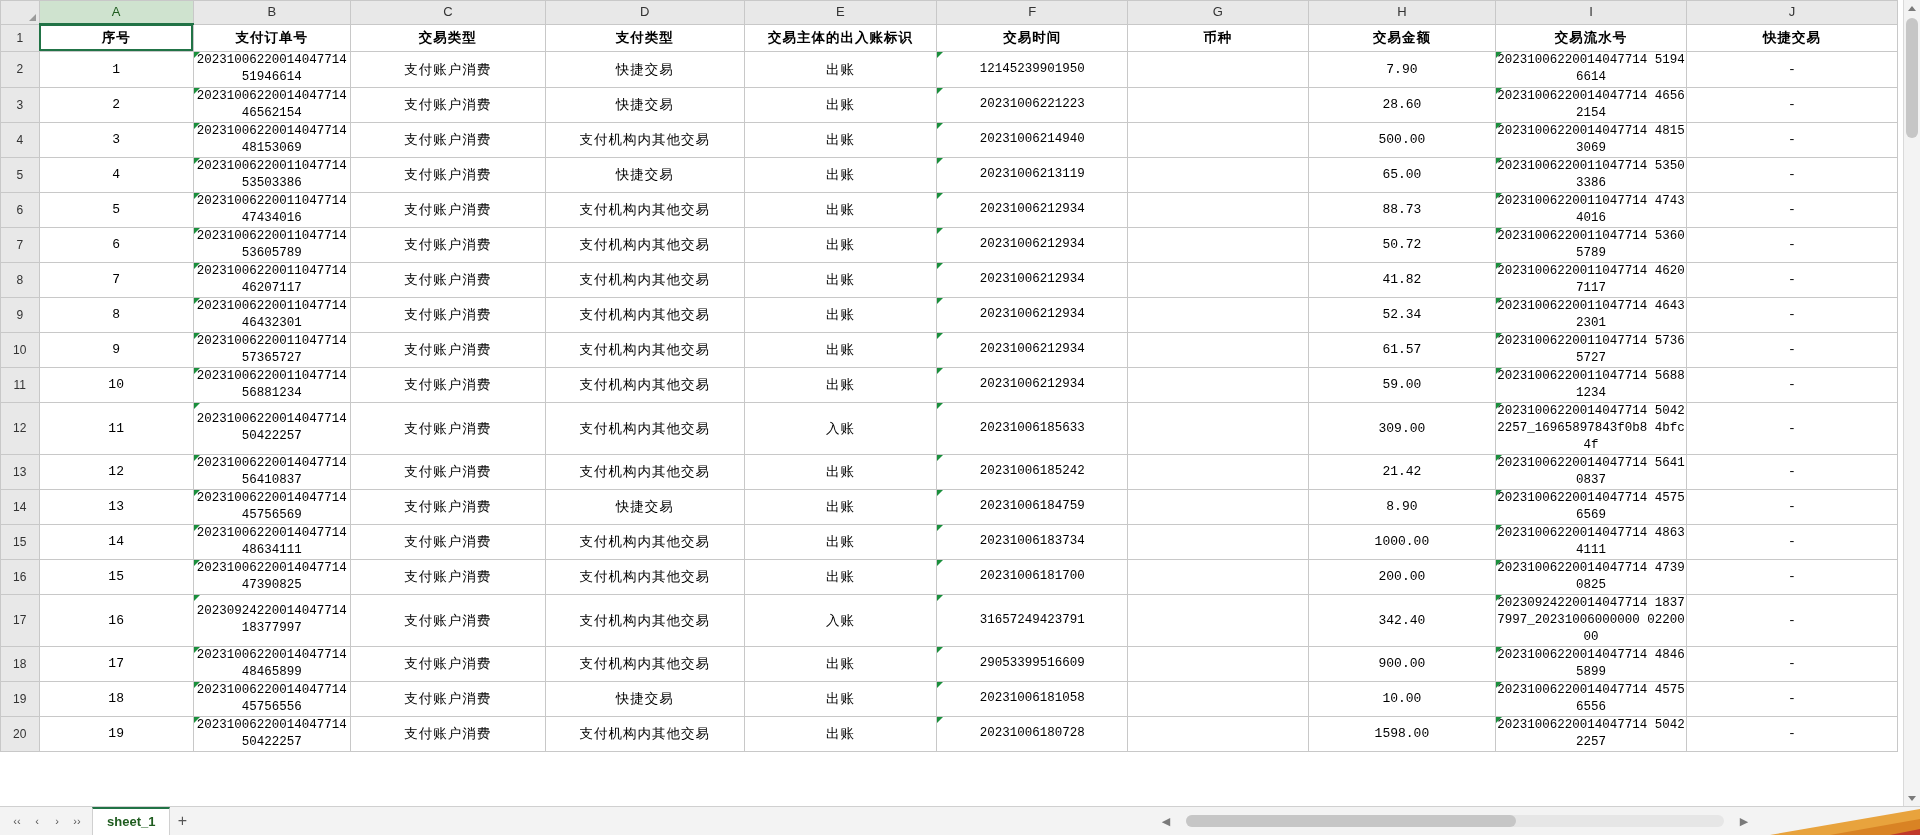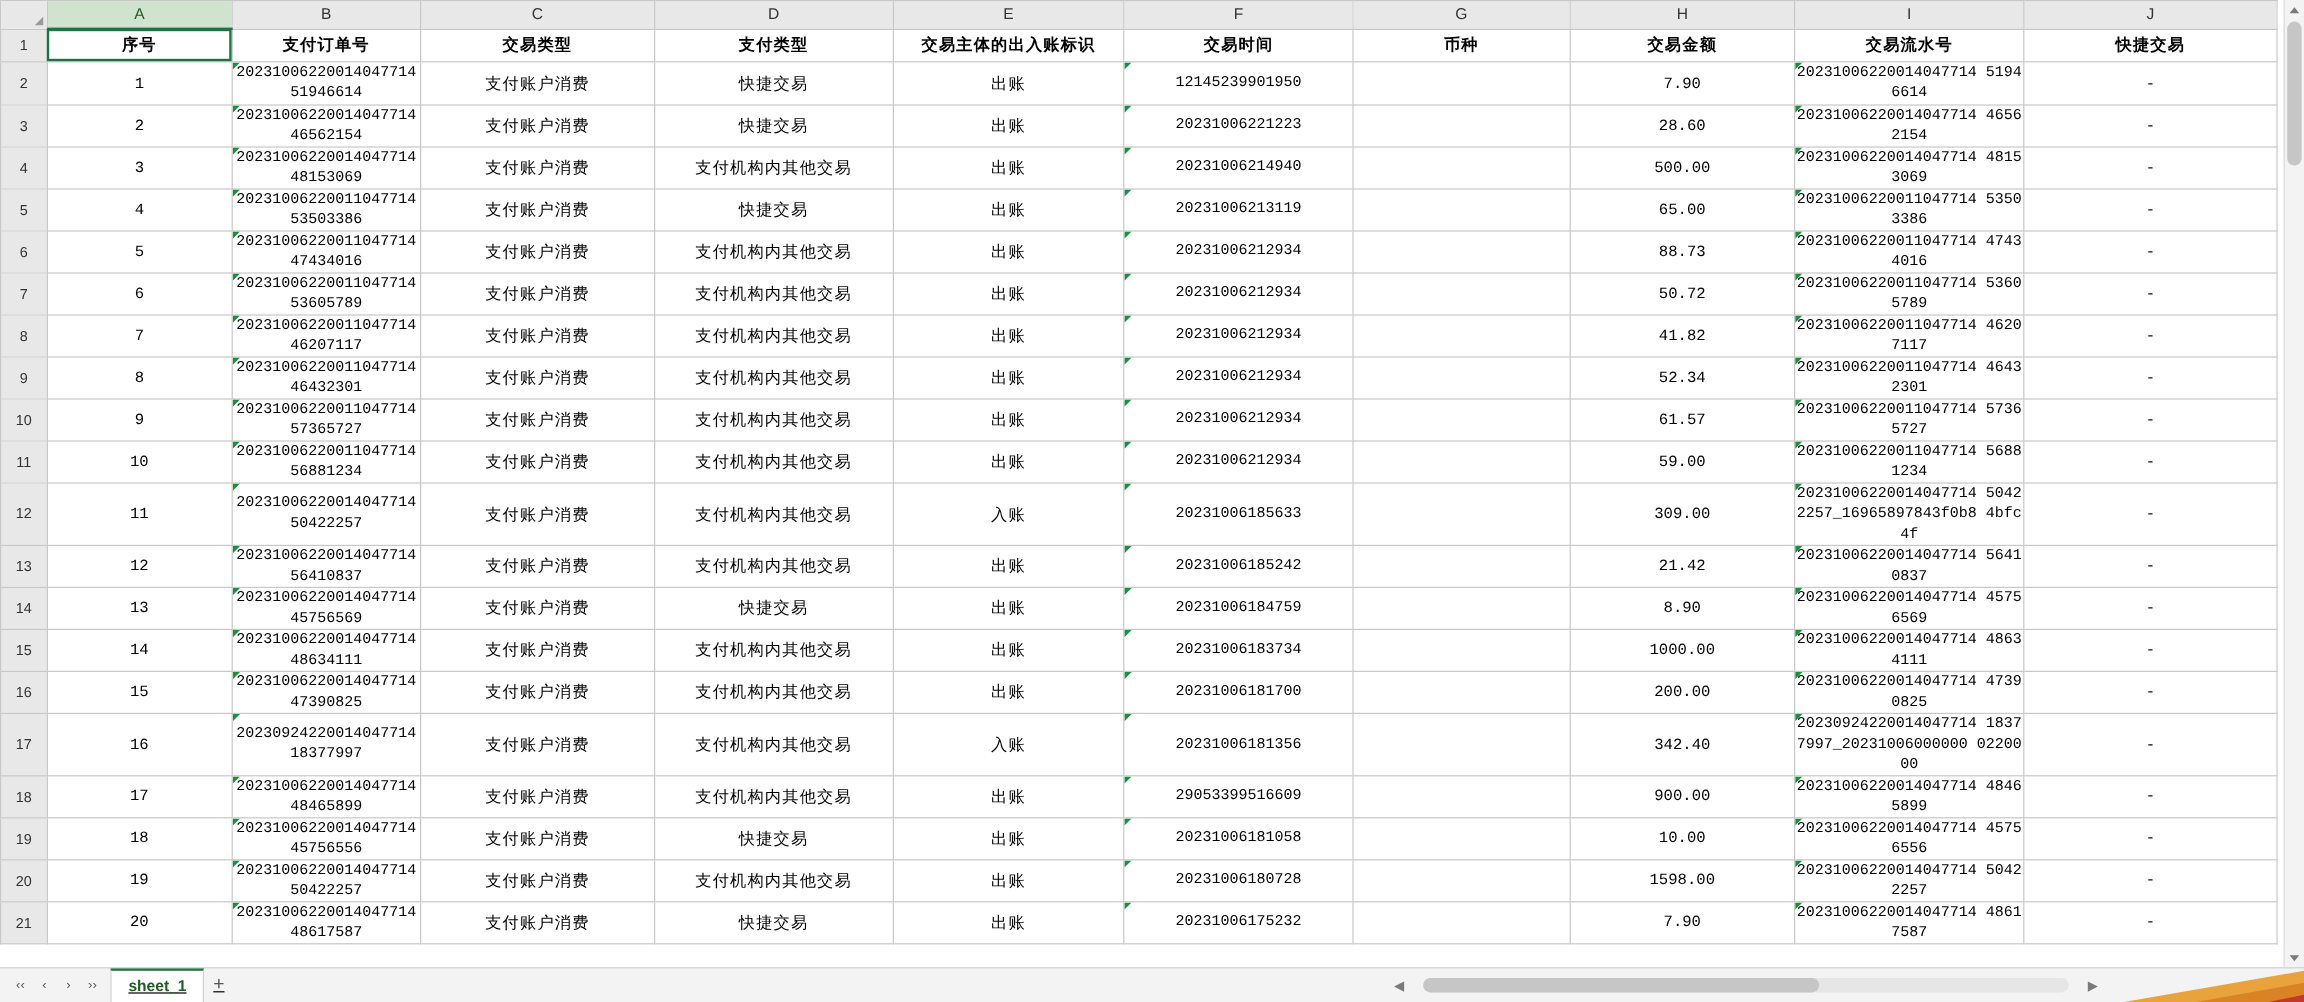--- a/index.html
+++ b/index.html
@@ -204,21 +204,20 @@
     width: 18px; height: 18px;
     display: flex; align-items: center; justify-content: center;
     color: #555;
     font-size: 11px;
     line-height: 1;
   }
   .tabstrip {
     display: flex;
     align-items: flex-start;
     height: 28px;
-    text-decoration: underline;
   }
   .sheettab {
     height: 26px;
     line-height: 26px;
     padding: 0 14px;
     font-size: 13px;
     color: #1f5c1f;
     background: #ffffff;
     border: 1px solid #d0d0d0;
     border-bottom: none;
@@ -536,21 +535,21 @@
           <td class="cell dash">-</td>
         </tr>
 
         <tr style="height:45px">
           <td class="rowhead">17</td>
           <td class="cell num">16</td>
           <td class="cell mono tagmark">20230924220014047714 18377997</td>
           <td class="cell cn">支付账户消费</td>
           <td class="cell cn">支付机构内其他交易</td>
           <td class="cell cn">入账</td>
-          <td class="cell mono tagmark">20231006181356</td>
+          <td class="cell mono tagmark">31657249423791</td>
           <td class="cell"></td>
           <td class="cell num">342.40</td>
           <td class="cell mono tagmark">20230924220014047714 18377997_20231006000000 0220000</td>
           <td class="cell dash">-</td>
         </tr>
 
         <tr style="height:29px">
           <td class="rowhead">18</td>
           <td class="cell num">17</td>
           <td class="cell mono tagmark">20231006220014047714 48465899</td>
@@ -585,33 +584,20 @@
           <td class="cell cn">支付账户消费</td>
           <td class="cell cn">支付机构内其他交易</td>
           <td class="cell cn">出账</td>
           <td class="cell mono tagmark">20231006180728</td>
           <td class="cell"></td>
           <td class="cell num">1598.00</td>
           <td class="cell mono tagmark">20231006220014047714 50422257</td>
           <td class="cell dash">-</td>
         </tr>
 
-        <tr style="height:29px">
-          <td class="rowhead">21</td>
-          <td class="cell num">20</td>
-          <td class="cell mono tagmark">20231006220014047714 48617587</td>
-          <td class="cell cn">支付账户消费</td>
-          <td class="cell cn">快捷交易</td>
-          <td class="cell cn">出账</td>
-          <td class="cell mono tagmark">20231006175232</td>
-          <td class="cell"></td>
-          <td class="cell num">7.90</td>
-          <td class="cell mono tagmark">20231006220014047714 48617587</td>
-          <td class="cell dash">-</td>
-        </tr>
 
       </tbody>
     </table>
 
     <div class="vscroll">
       <div class="up">
           <span class="arrow-up"></span>
         </div>
       <div class="thumb"></div>
       <div class="down">

